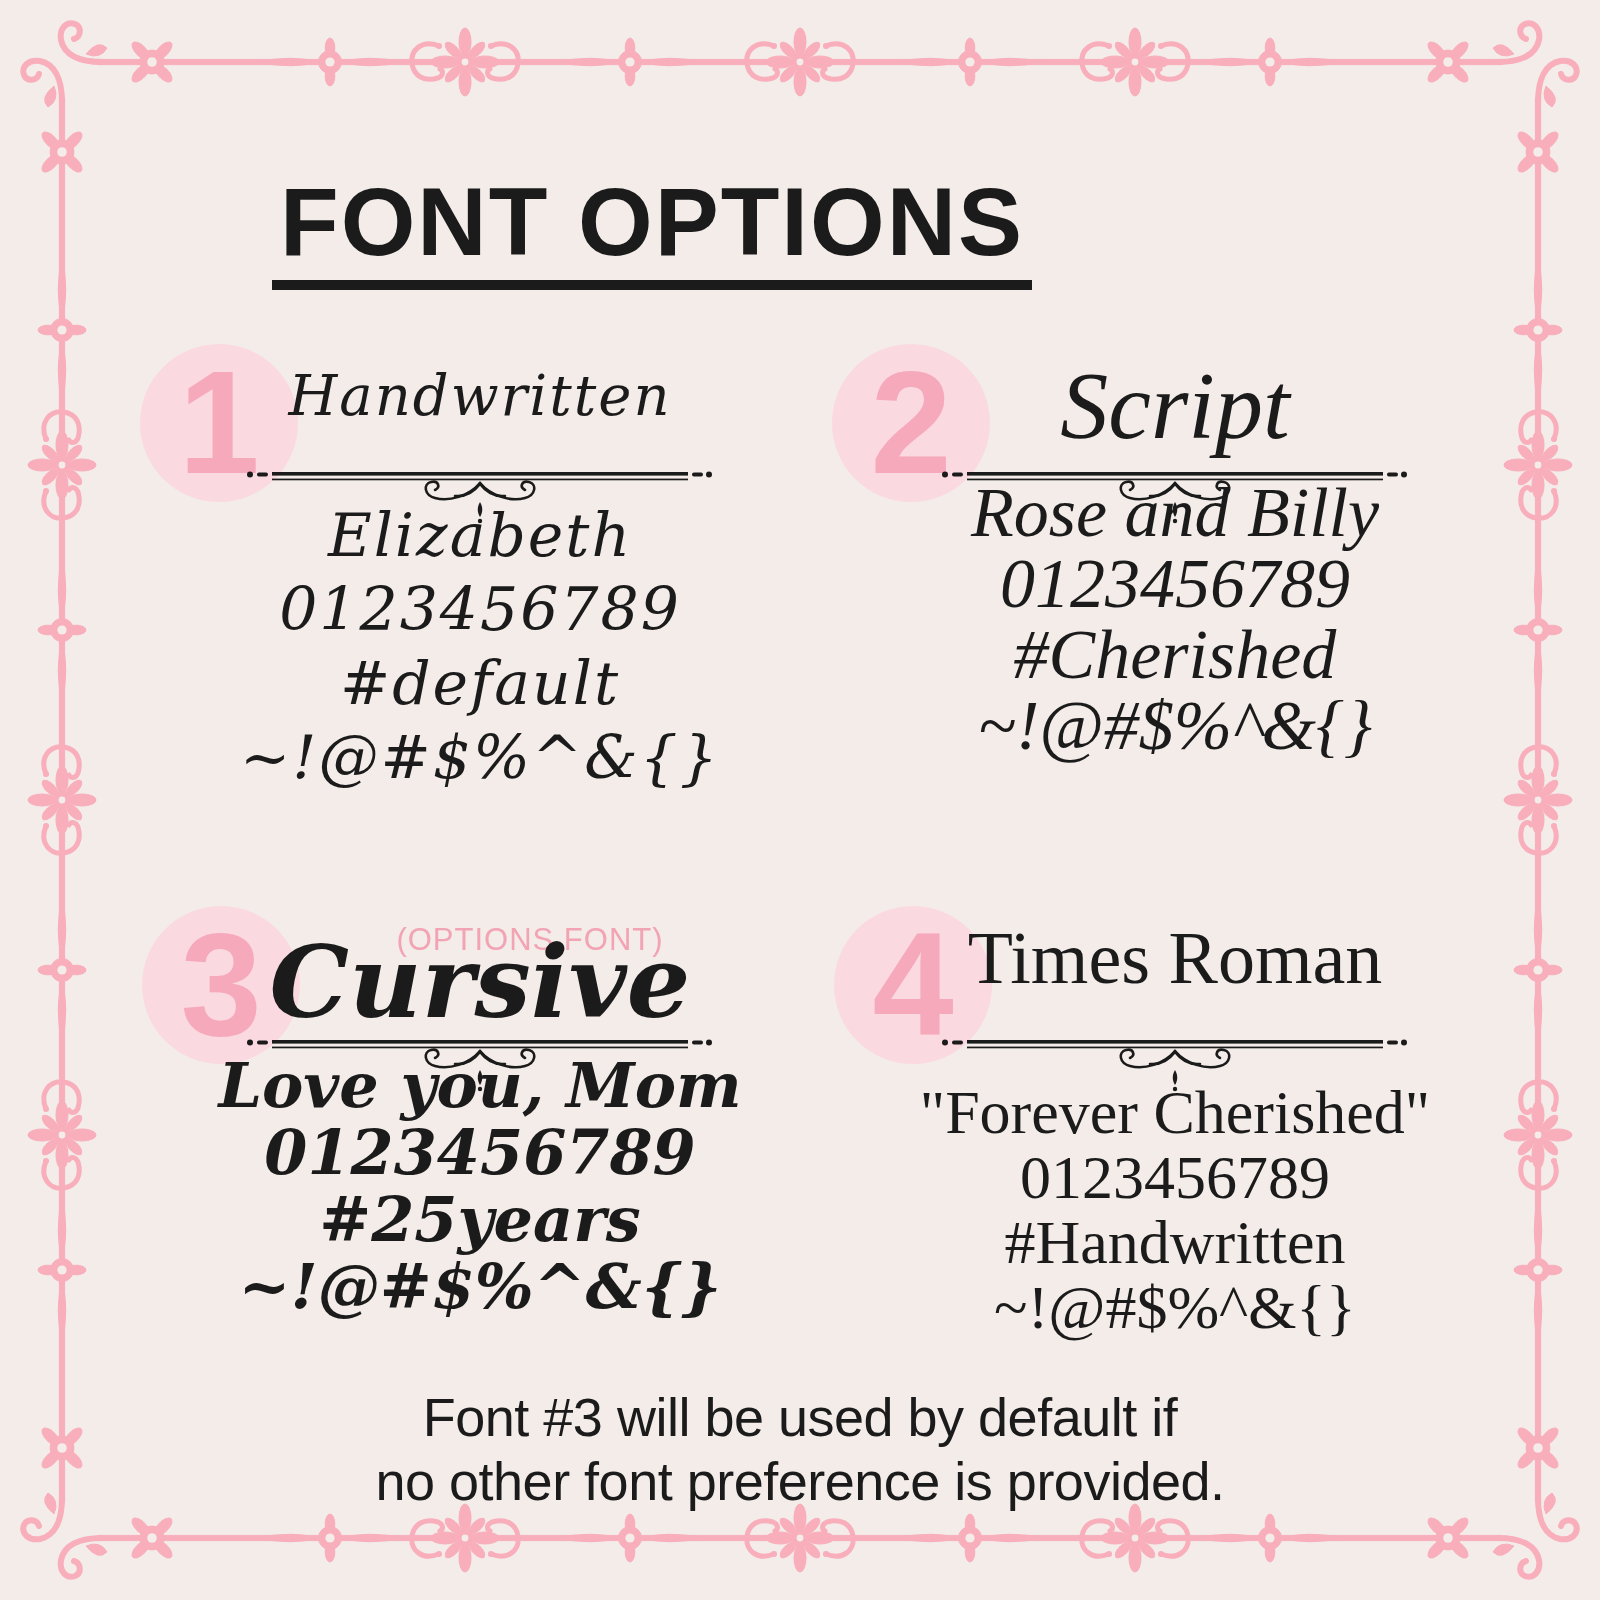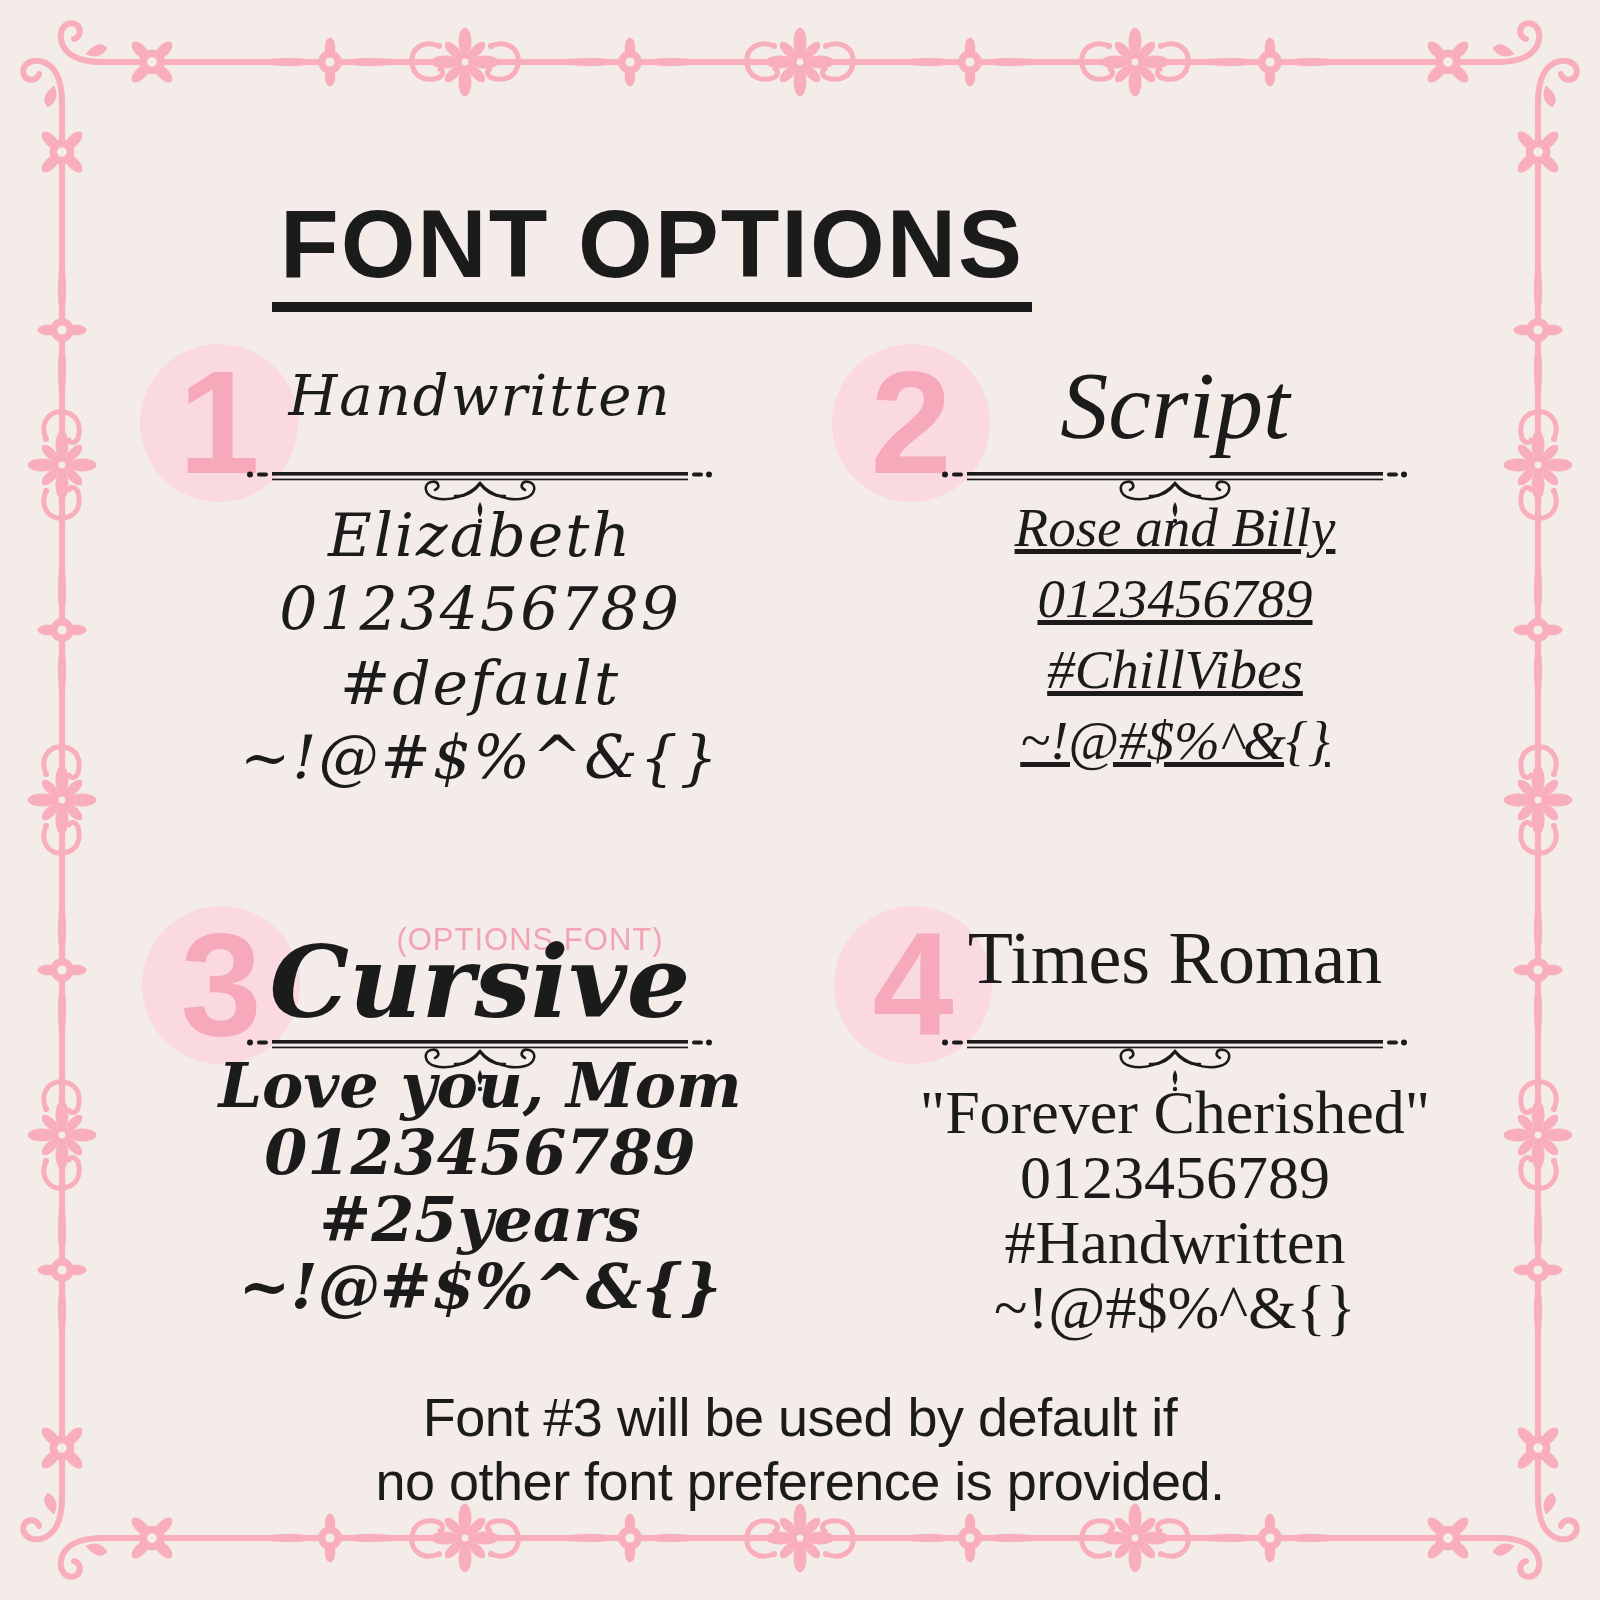--- a/index.html
+++ b/index.html
@@ -16,21 +16,21 @@
     position:relative;
     width:1600px;height:1600px;
     background:var(--background);
     overflow:hidden;
     font-family:"Liberation Sans",sans-serif;
     color:var(--ink);
   }
   svg.frame{position:absolute;left:0;top:0;width:1600px;height:1600px;pointer-events:none;}
 
   
-  .title-wrap{position:absolute;left:0;top:196px;width:1304px;text-align:center;}
+  .title-wrap{position:absolute;left:0;top:174px;width:1304px;text-align:center;}
   .poster-title{
     display:inline-block;
     font-family:"Liberation Sans",sans-serif;
     font-weight:bold;
     font-size:96px;
     letter-spacing:2px;
     color:var(--ink);
     border-bottom:10px solid var(--ink);
     padding:0 8px 10px 8px;
     line-height:1.0;
@@ -74,21 +74,21 @@
 
   svg.divider{position:absolute;width:470px;height:64px;}
   .dv1{left:245px;top:462px;}
   .dv2{left:940px;top:462px;}
   .dv3{left:245px;top:1030px;}
   .dv4{left:940px;top:1030px;}
 
   .samples{position:absolute;text-align:center;}
   .samples div{white-space:nowrap;}
   .s1{top:498px;font-family:"DejaVu Serif",serif;font-style:italic;font-size:60px;line-height:74px;letter-spacing:2px;}
-  .s2{top:492px;font-family:"Liberation Serif",serif;font-style:italic;font-size:55px;line-height:71px;text-decoration:underline;}
+  .s2{top:477px;font-family:"Liberation Serif",serif;font-style:italic;font-size:70px;line-height:71px;}
   .s3{top:1052px;font-family:"DejaVu Serif",serif;font-style:italic;font-weight:bold;font-size:62px;line-height:67px;}
   .s4{top:1080px;font-family:"Liberation Serif",serif;font-size:62px;line-height:65px;}
 
   
   .footer{
     position:absolute;left:0;top:1386px;width:1600px;text-align:center;
     font-family:"Liberation Sans",sans-serif;
     font-size:54px;line-height:1.18;letter-spacing:-0.5px;
     color:var(--ink);
   }
@@ -219,21 +219,21 @@
     <div class="num-circle nc2">
       <span>2</span>
     </div>
     <div class="col col-r font-title t2">Script</div>
     <svg class="divider dv2" viewBox="0 0 470 64">
         <use href="#divider-orn"></use>
       </svg>
     <div class="col col-r samples s2">
       <div>Rose and Billy</div>
       <div>0123456789</div>
-      <div>#ChillVibes</div>
+      <div>#Cherished</div>
       <div>~!@#$%^&amp;{}</div>
     </div>
   </section>
 
   <section>
     <div class="num-circle nc3">
       <span>3</span>
     </div>
     <div class="default-badge">(OPTIONS FONT)</div>
     <div class="col col-l font-title t3">Cursive</div>

